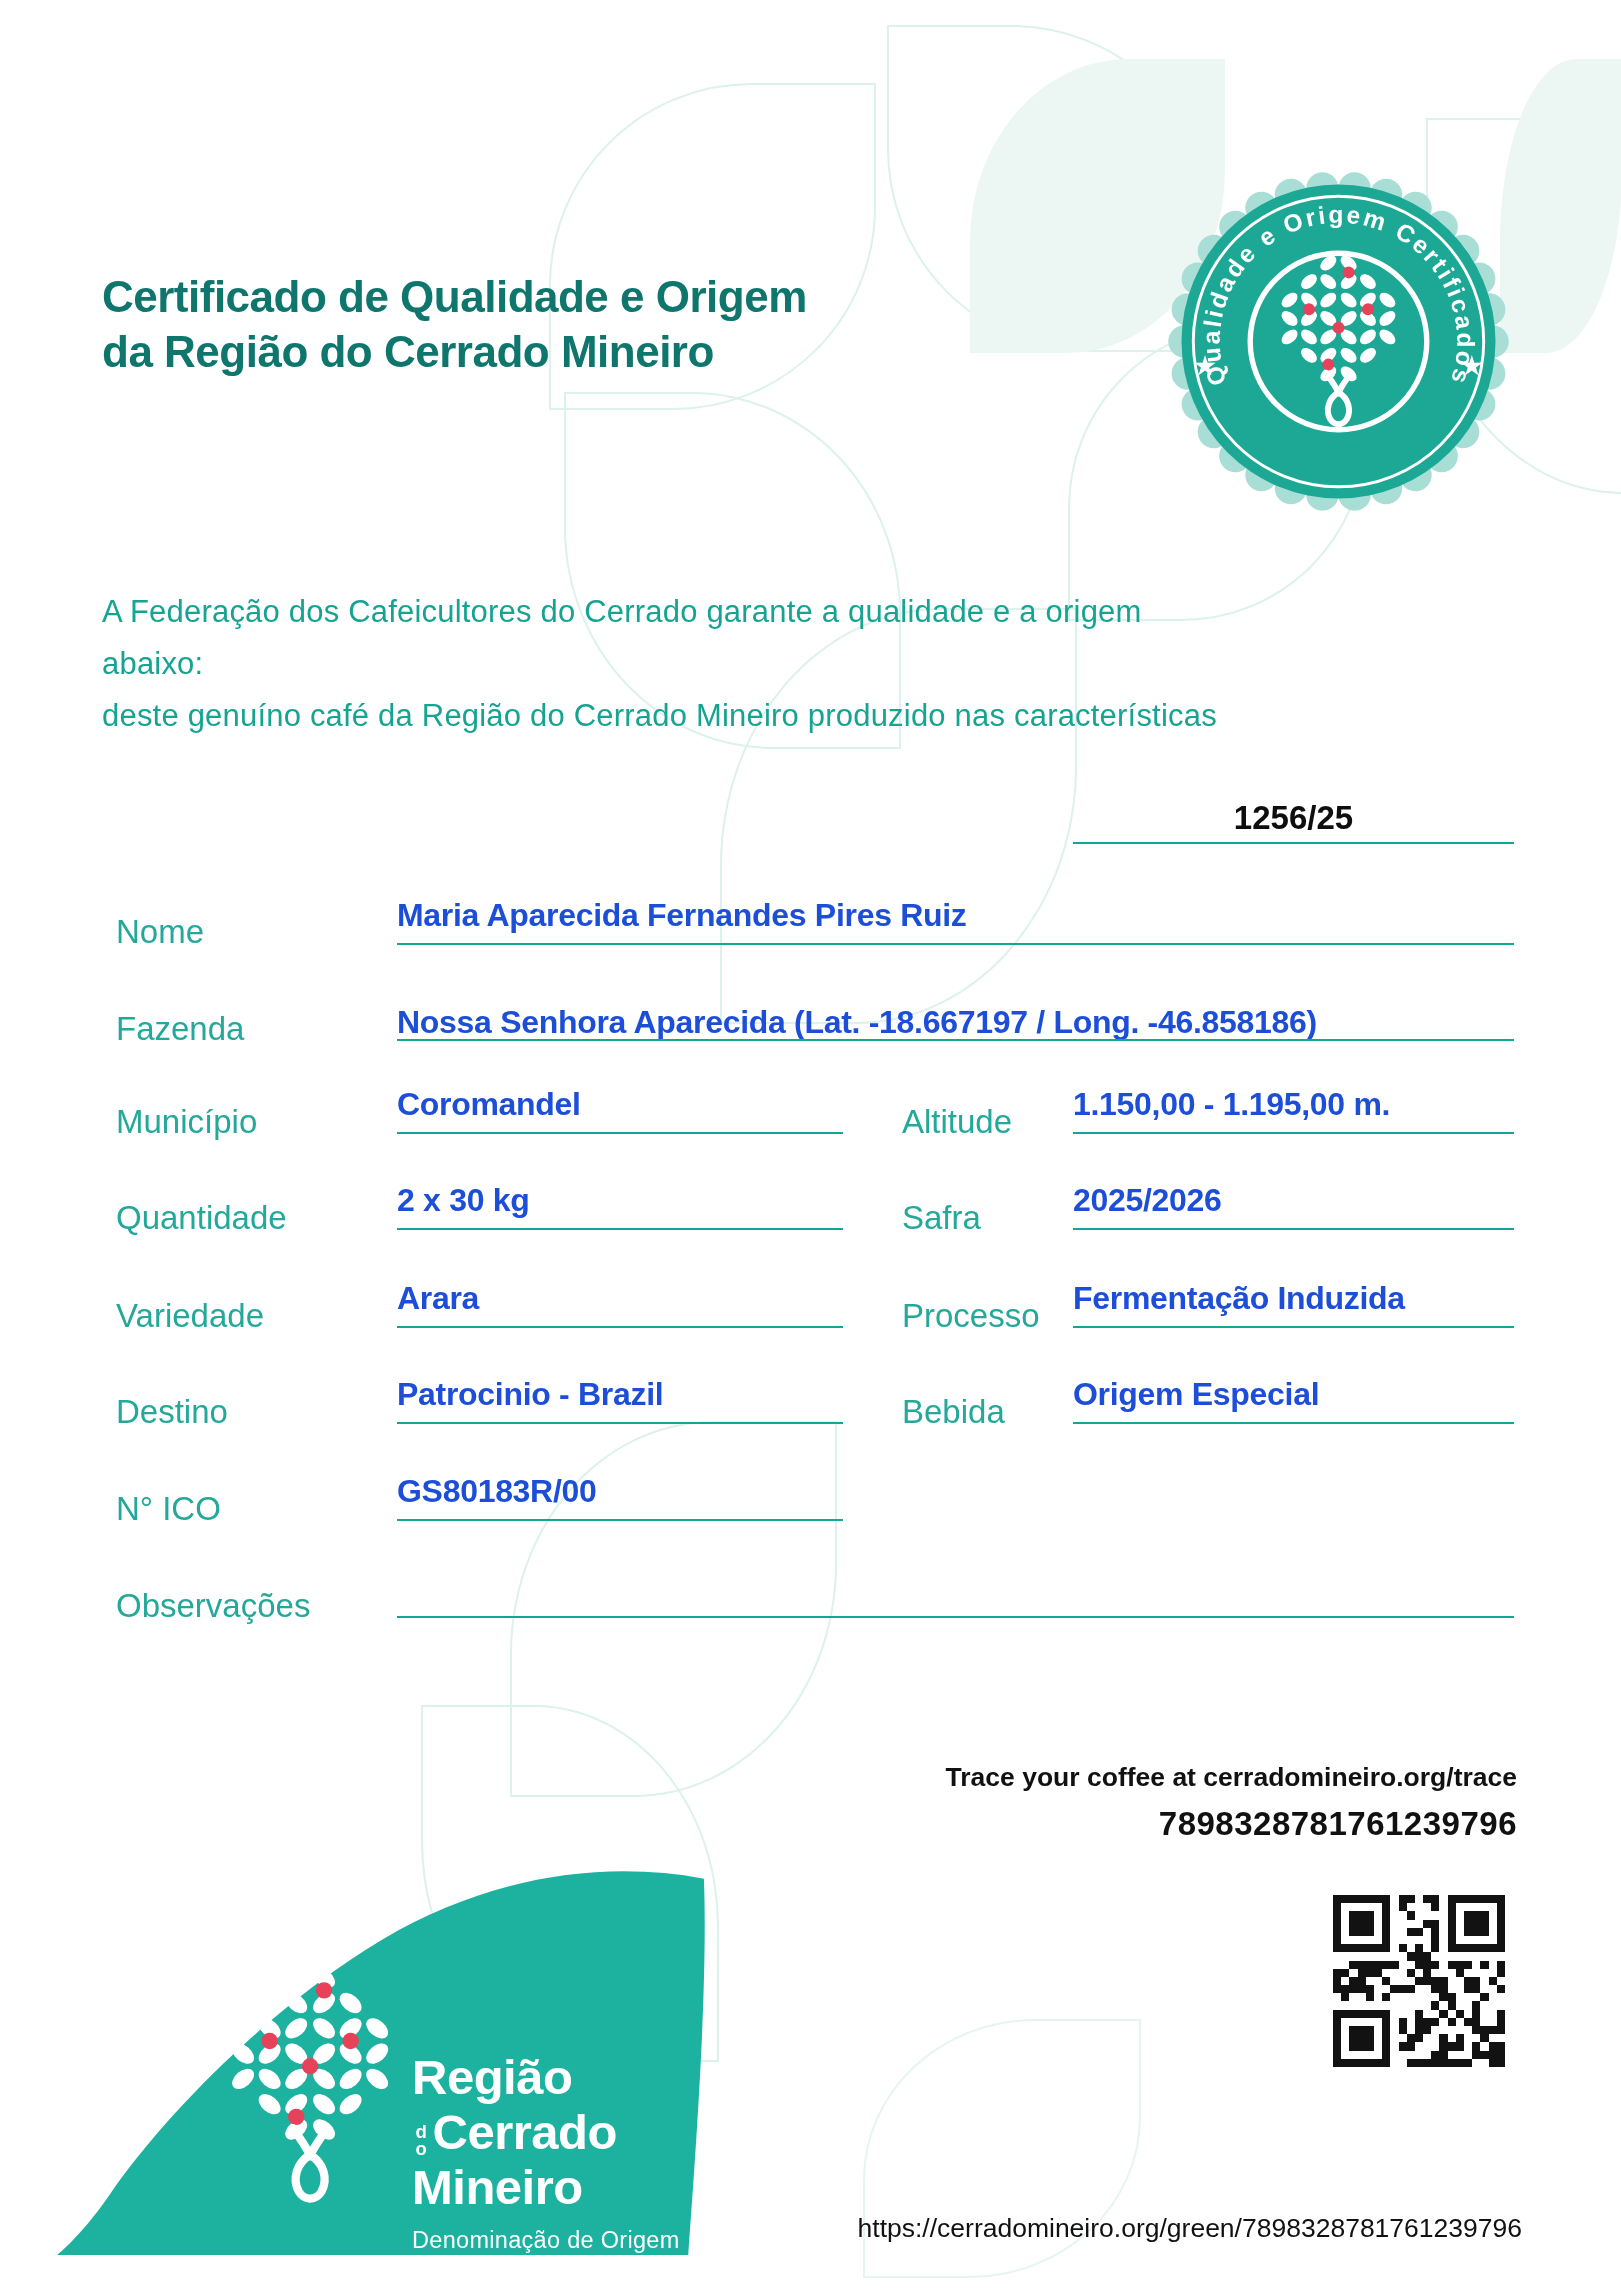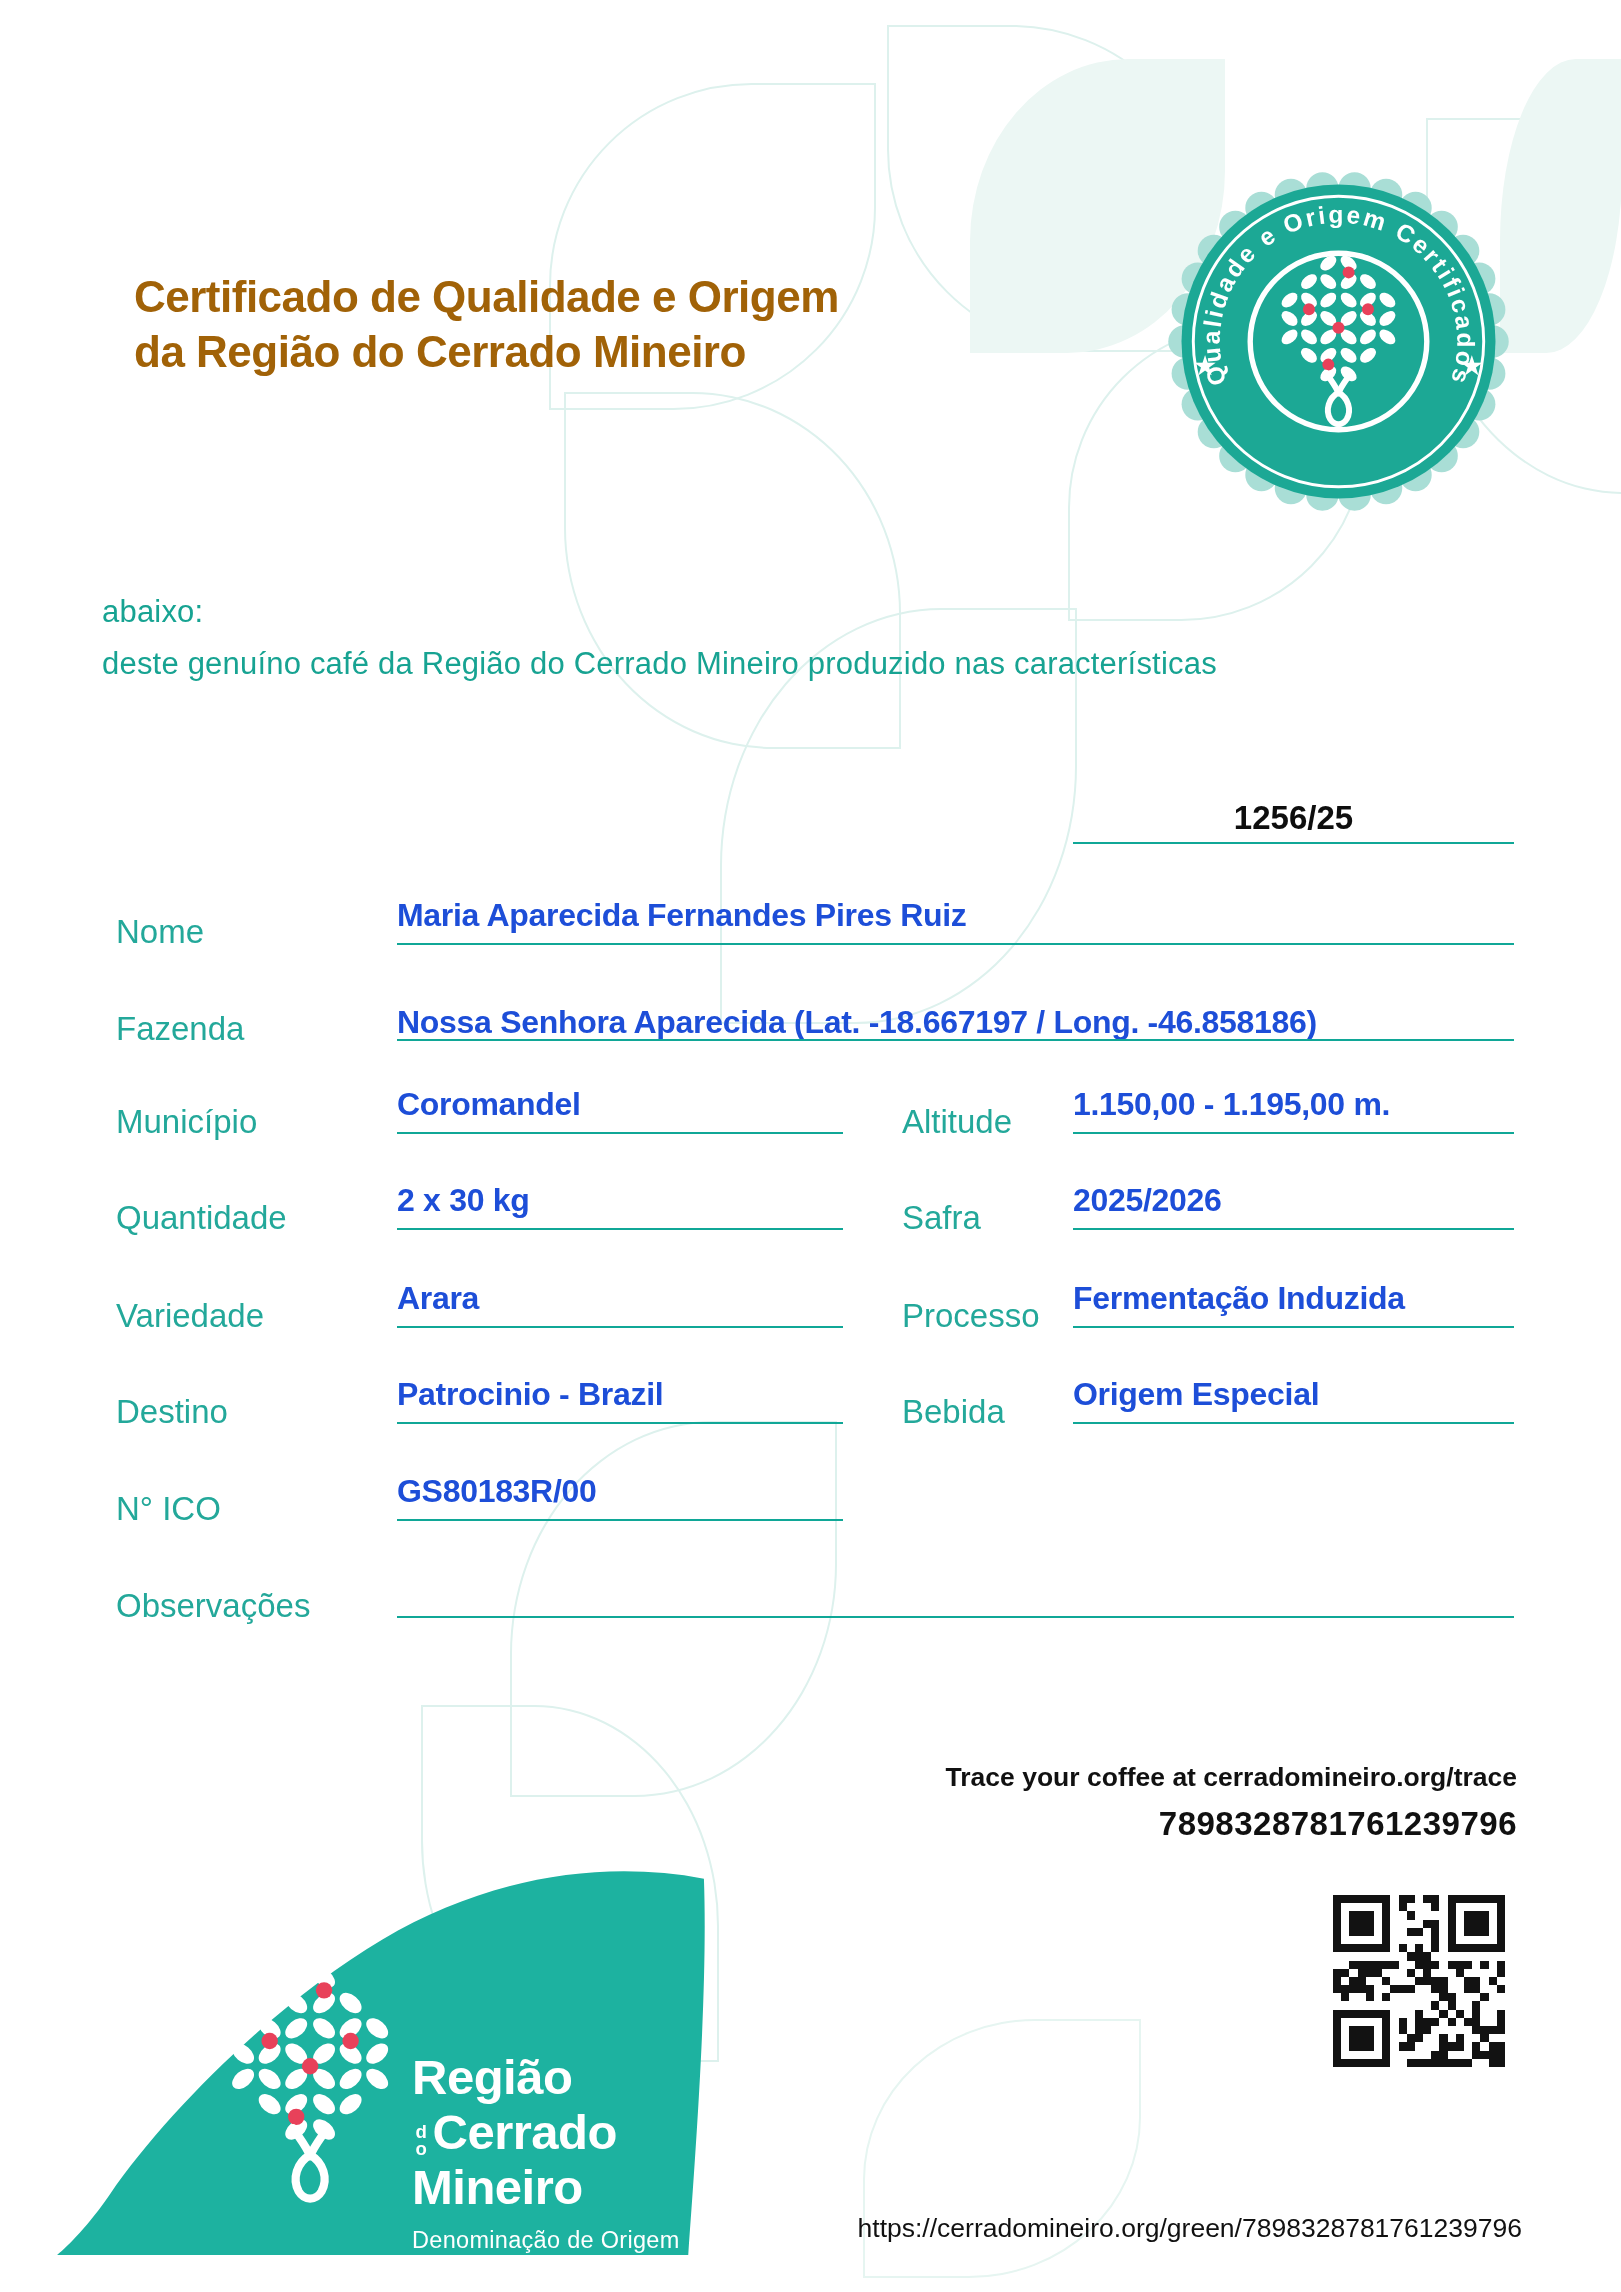--- a/index.html
+++ b/index.html
@@ -6,22 +6,22 @@
   .page{
     position:relative; width:1621px; height:2293px; overflow:hidden;
     background:#ffffff; font-family:"Liberation Sans", sans-serif;
   }
   
   .bgleaf{position:absolute; border:2.9px solid #ddf1ed; border-radius:62% 0 62% 0;}
   .bgleaf.alt{border-radius:0 62% 0 62%;}
   .bgleaf.fill{border:none; background:#ecf7f4;}
   
   .title{
-    position:absolute; left:102px; top:269px; color:#a16207;
-    font-size:44px; font-weight:bold; line-height:55px; letter-spacing:-0.5px;margin-left:32px;
+    position:absolute; left:102px; top:269px; color:#0f766e;
+    font-size:44px; font-weight:bold; line-height:55px; letter-spacing:-0.5px;
   }
   .intro{
     position:absolute; left:102px; top:586px; color:#17a392;
     font-size:31px; line-height:52px; letter-spacing:0.2px;
   }
   
   .seal{position:absolute; left:1156px; top:159px; width:365px; height:365px;}
   
   .flabel{position:absolute; color:#23a89a; font-size:33px; white-space:nowrap;}
   .fvalue{position:absolute; color:#1d4ed8; font-size:32px; font-weight:bold;
@@ -161,20 +161,21 @@
     <text font-size="24" font-weight="bold" fill="#ffffff" letter-spacing="2" font-family="Liberation Sans, sans-serif">
       <textPath href="#arcBot" startOffset="50%" text-anchor="middle">Cerrado Mineiro - D.O.</textPath>
     </text>
     <text x="50" y="220" font-size="28" fill="#ffffff" text-anchor="middle">★</text>
     <text x="322" y="220" font-size="28" fill="#ffffff" text-anchor="middle">★</text>
     <circle cx="186" cy="186" r="90" fill="none" stroke="#ffffff" stroke-width="5.5"></circle>
     <use href="#cm-tree" transform="translate(115,93) scale(0.47)"></use>
   </svg>
 
   <div class="intro">
+    <div>A Federação dos Cafeicultores do Cerrado garante a qualidade e a origem</div>
     <div>abaixo:</div>
     <div>deste genuíno café da Região do Cerrado Mineiro produzido nas características</div>
   </div>
 
   <div class="certnum" style="top:799px;">1256/25</div>
   <div class="fline" style="top:842px;left:1073px;width:441px;"></div>
 
   <div class="flabel" style="left:116px;top:913px;">Nome</div>
   <div class="fvalue" style="left:397px;top:897px;">Maria Aparecida Fernandes Pires Ruiz</div>
   <div class="fline" style="top:943px;left:397px;width:1117px;"></div>

